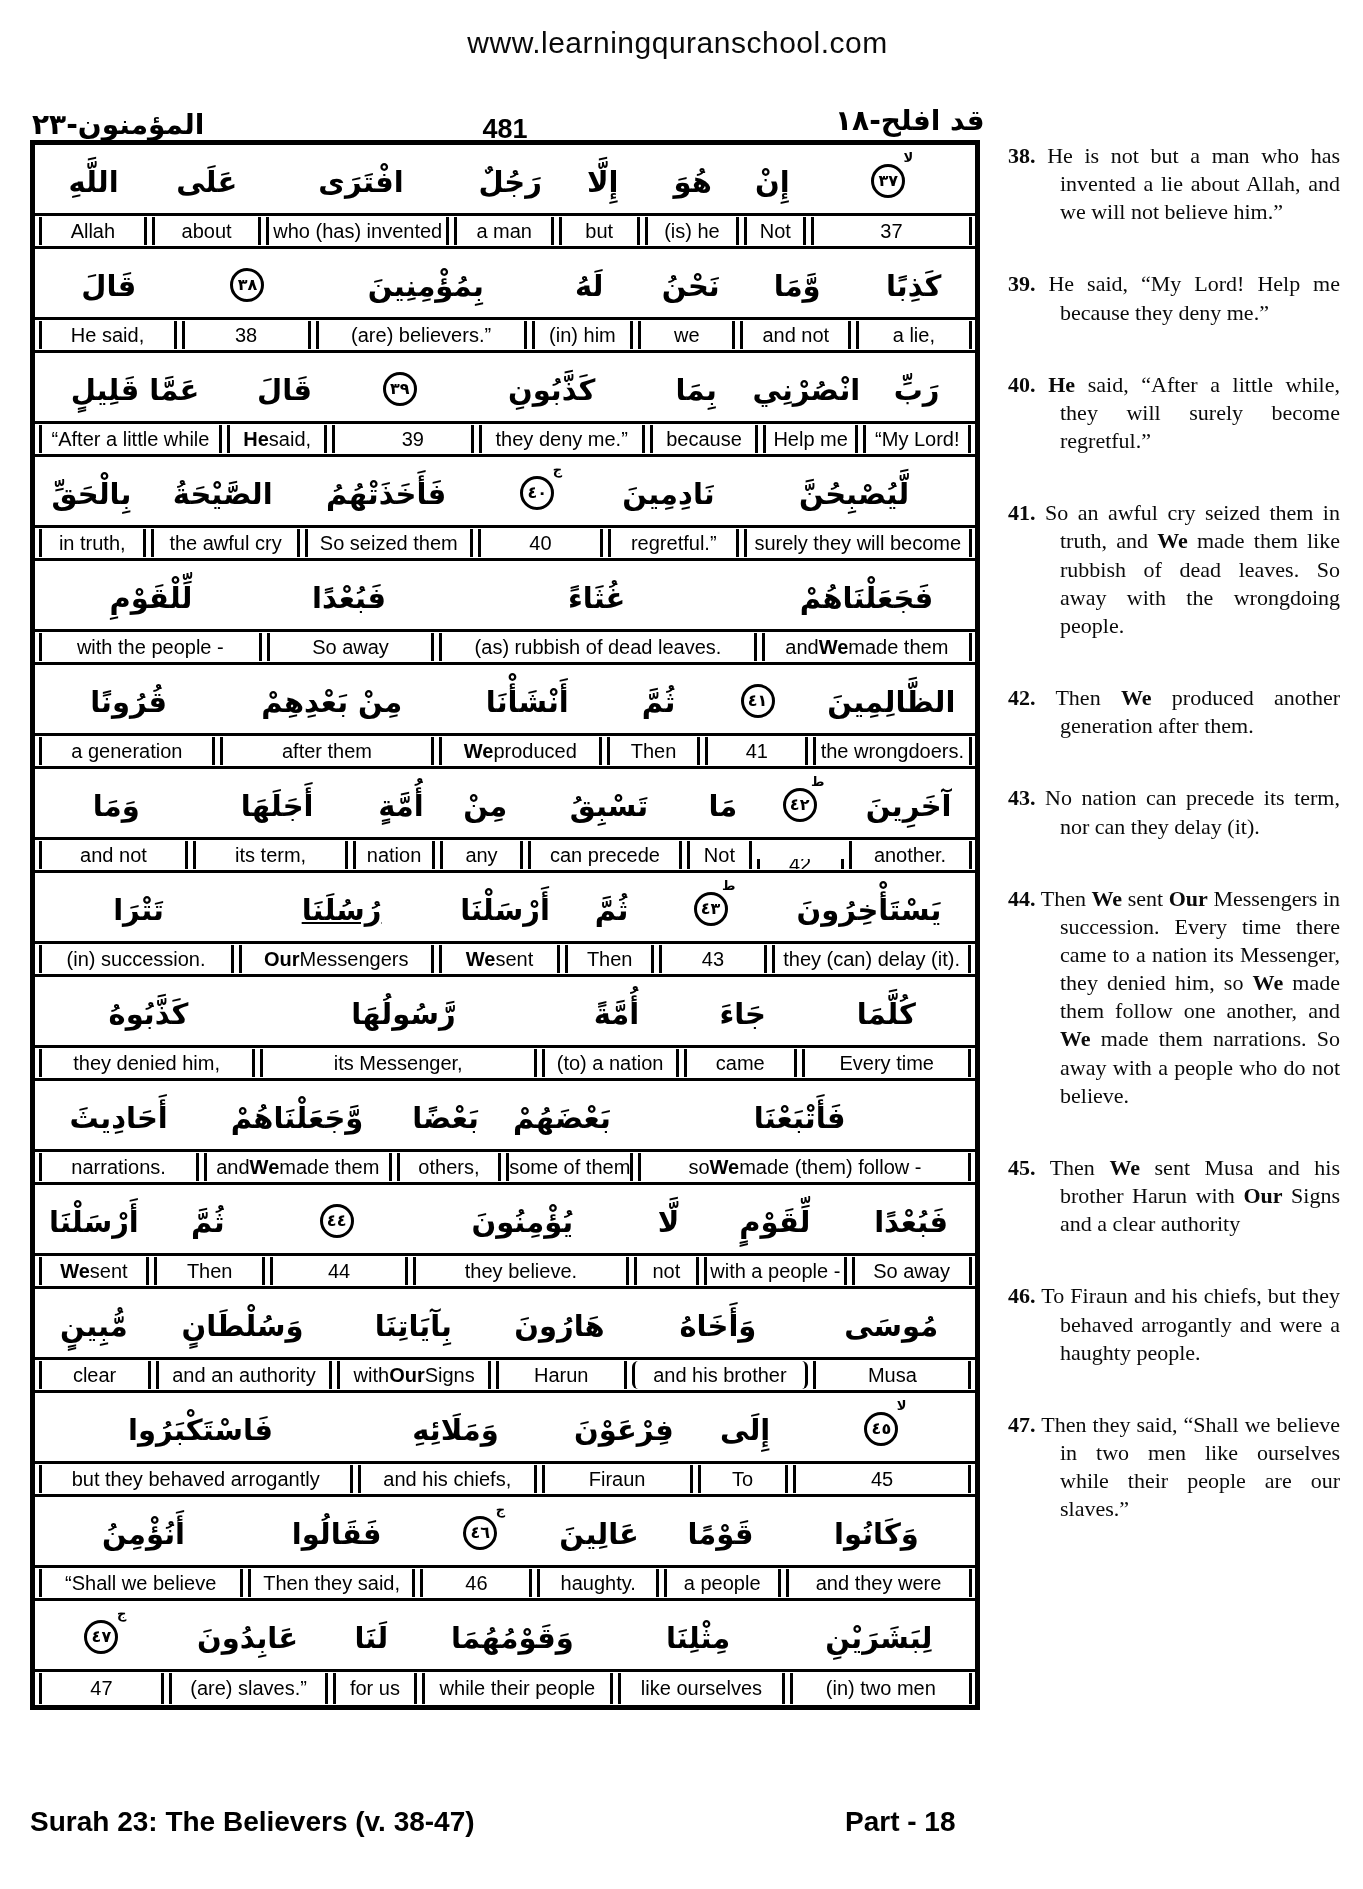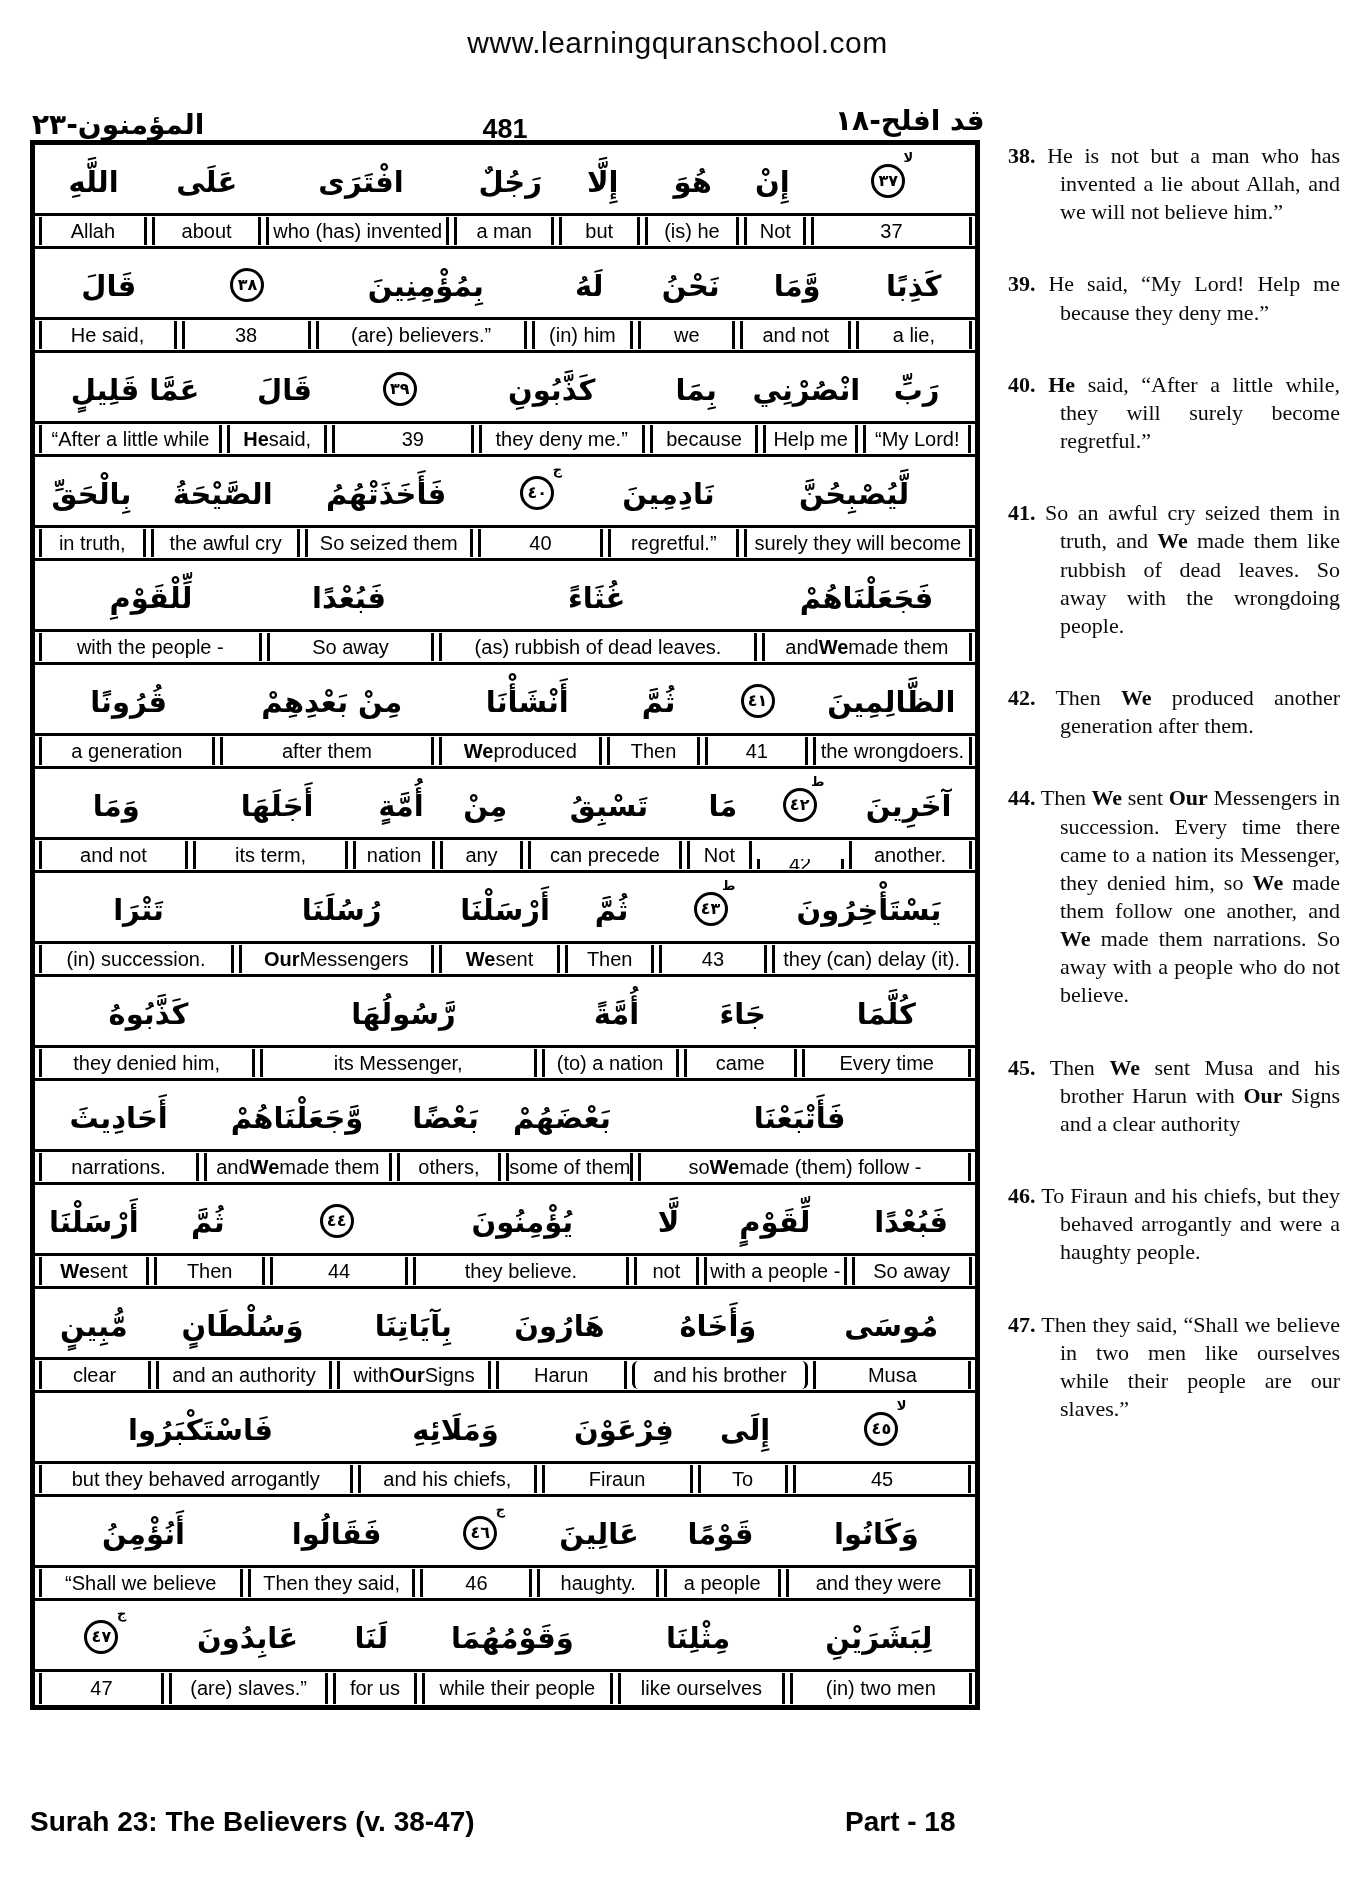--- a/index.html
+++ b/index.html
@@ -319,21 +319,21 @@
         <div class="en-cell" style="flex: 65 1 0px;">Not</div>
         <div class="en-cell" style="flex: 90 1 0px; margin-top: 19px;">42</div>
         <div class="en-cell" style="flex: 130 1 0px;">another.</div>
       </div>
     </div>
     <div class="pair">
       <div class="ar-row">
         <div class="ar-cell" style="flex: 205 1 0px;">
           <span class="ar-word">تَتْرَا</span>
         </div>
-        <div class="ar-cell" style="flex: 205 1 0px;">
+        <div class="ar-cell" style="flex: 205 1 0px; text-decoration: underline;">
           <span class="ar-word">رُسُلَنَا</span>
         </div>
         <div class="ar-cell" style="flex: 125 1 0px;">
           <span class="ar-word">أَرْسَلْنَا</span>
         </div>
         <div class="ar-cell" style="flex: 90 1 0px;">
           <span class="ar-word">ثُمَّ</span>
         </div>
         <div class="ar-cell" style="flex: 110 1 0px;">
           <div class="marker" style="display: inline-flex;">
@@ -568,20 +568,21 @@
       </div>
     </div>
   </div>
 
 <div class="translations">
     <p><b>38.</b> He is not but a man who has invented a lie about Allah, and we will not believe him.”</p>
     <p><b>39.</b> He said, “My Lord! Help me because they deny me.”</p>
     <p><b>40.</b> <b>He</b> said, “After a little while, they will surely become regretful.”</p>
     <p><b>41.</b> So an awful cry seized them in truth, and <b>We</b> made them like rubbish of dead leaves. So away with the wrongdoing people.</p>
     <p><b>42.</b> Then <b>We</b> produced another generation after them.</p>
+    <p><b>43.</b> No nation can precede its term, nor can they delay (it).</p>
     <p><b>44.</b> Then <b>We</b> sent <b>Our</b> Messengers in succession. Every time there came to a nation its Messenger, they denied him, so <b>We</b> made them follow one another, and <b>We</b> made them narrations. So away with a people who do not believe.</p>
     <p><b>45.</b> Then <b>We</b> sent Musa and his brother Harun with <b>Our</b> Signs and a clear authority</p>
     <p><b>46.</b> To Firaun and his chiefs, but they behaved arrogantly and were a haughty people.</p>
     <p><b>47.</b> Then they said, “Shall we believe in two men like ourselves while their people are our slaves.”</p>
   </div>
 
 <div class="footer-left">Surah 23: The Believers (v. 38-47)</div>
 <div class="footer-right">Part - 18</div>
 
 </body></html>

